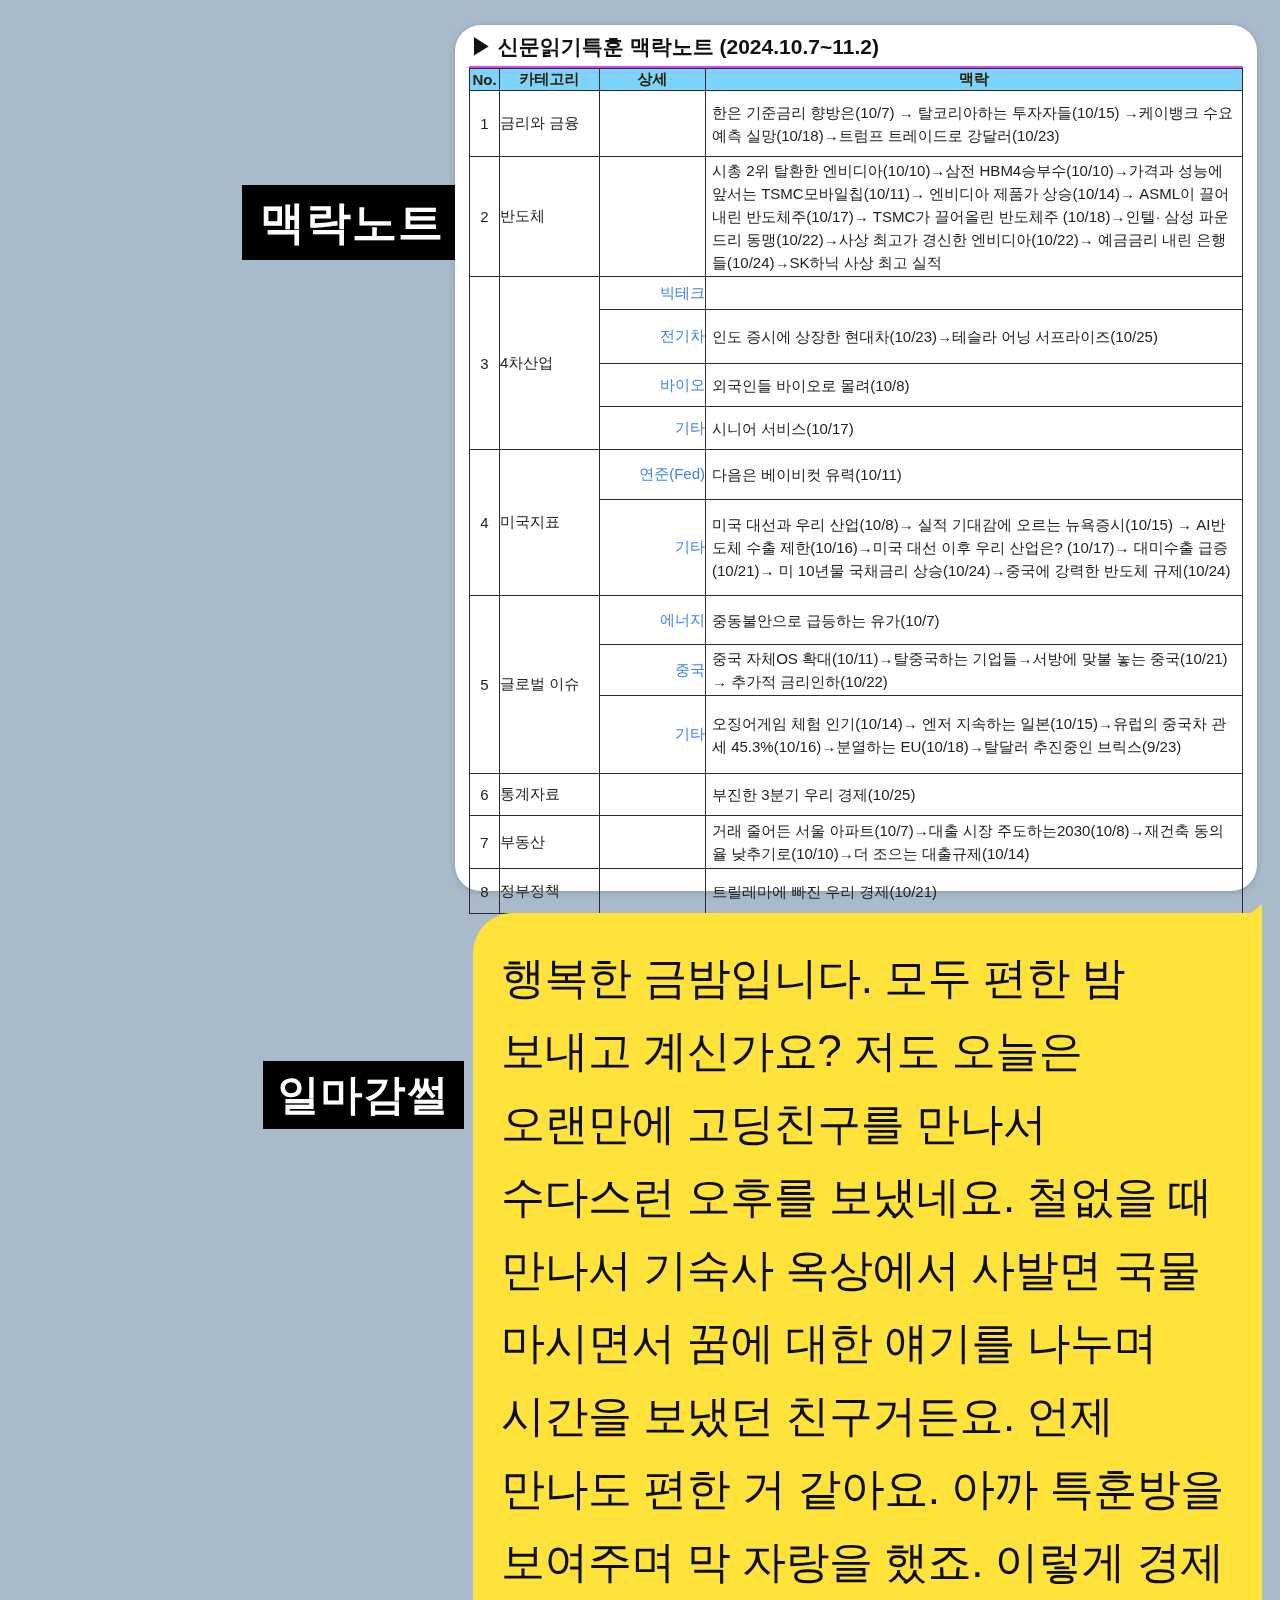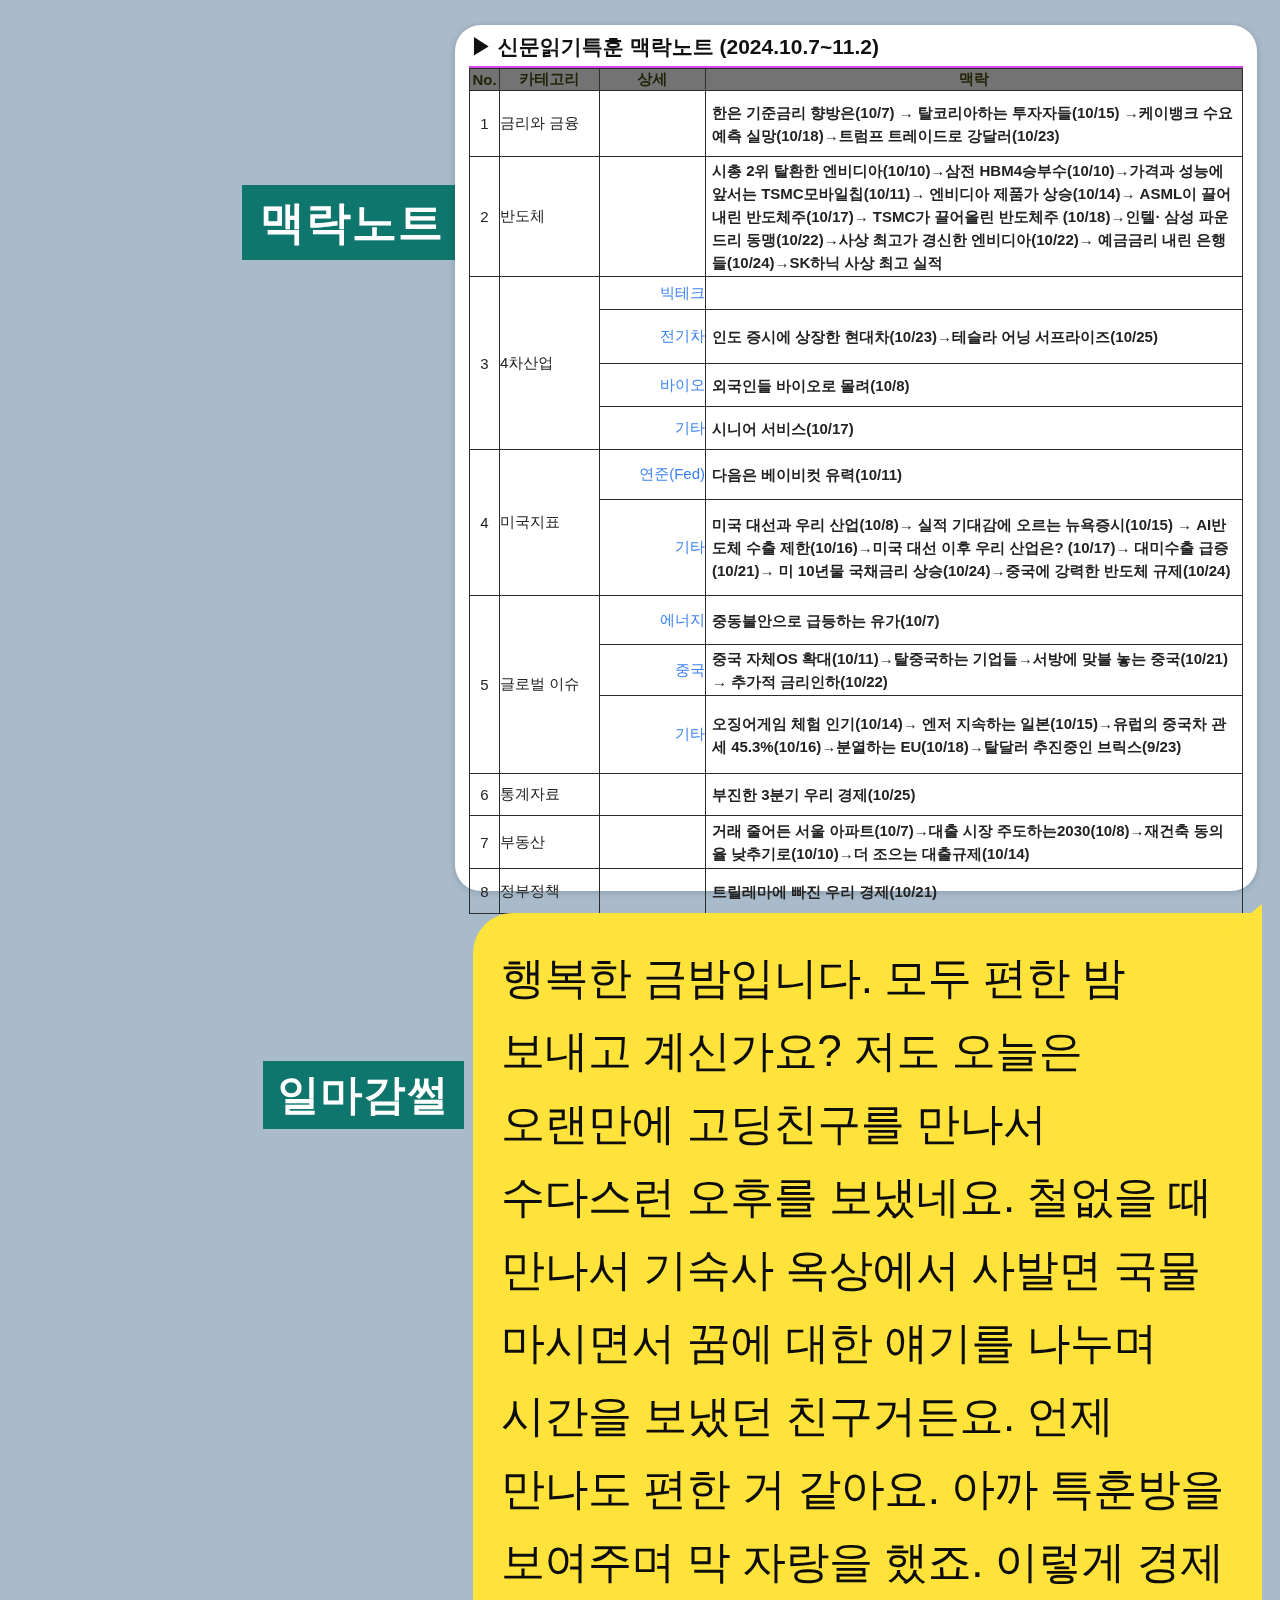--- a/index.html
+++ b/index.html
@@ -7,21 +7,21 @@
   body {
     position: relative;
     background: #a9bbca;
     font-family: "Liberation Sans", sans-serif;
     color: #1a1a1a;
   }
 
   
   .red-label {
     position: absolute;
-    background: #0f766e;
+    background: #000000;
     color: #ffffff;
     font-weight: bold;
     display: flex;
     align-items: center;
     justify-content: center;
     letter-spacing: 1px;
   }
   #label-top    { left: 242px; top: 185px;  width: 220px; height: 75px; font-size: 45px; }
   #label-bottom { left: 263px; top: 1061px; width: 201px; height: 68px; font-size: 42px; font-family: Liberation Serif, serif; }
 
@@ -48,36 +48,35 @@
     table-layout: fixed;
     border-collapse: collapse;
   }
   .note-table th, .note-table td {
     border: 1.5px solid #2b2b2b;
     font-size: 15px;
     vertical-align: middle;
     overflow: hidden;
   }
   .note-table th {
-    background: #737373;
+    background: #7dd3fc;
     height: 22px;
     font-weight: bold;
     color: #23230a;
     text-align: center;
   }
   td.no  { text-align: center; color: #222; }
   td.cat { text-align: left; color: #222; }
   td.det { text-align: right; color: #3b82f6; }
   td.ctx {
     text-align: left;
     padding: 2px 6px;
     line-height: 23px;
     color: #222;
     word-break: break-all;
-    font-weight: bold;
   }
   col.c-no  { width: 30px; }
   col.c-cat { width: 100px; }
   col.c-det { width: 106px; }
 
   
   .chat-bubble {
     position: absolute;
     left: 473px; top: 913px;
     width: 789px; height: 720px;

